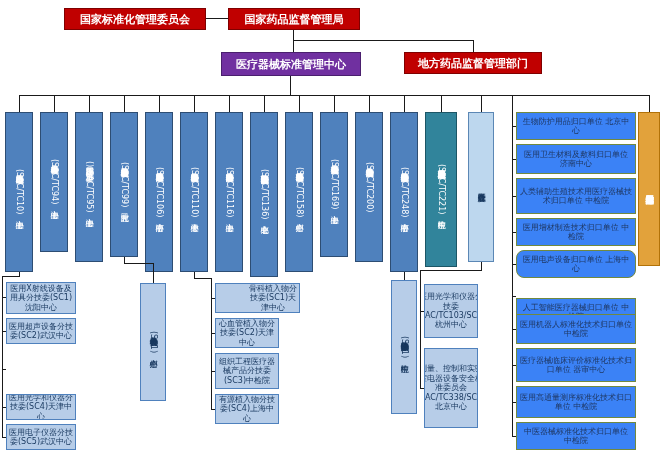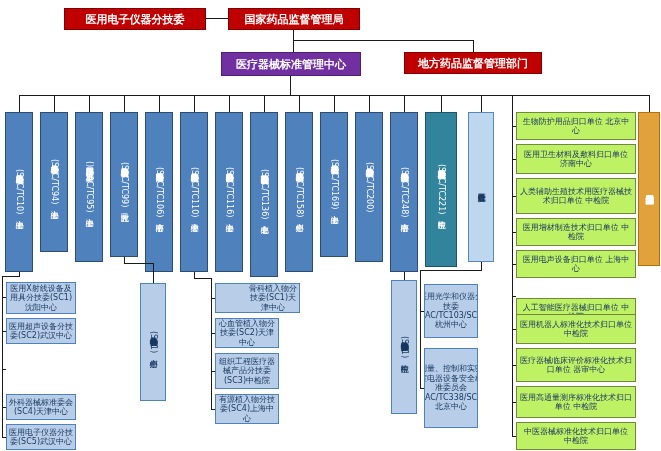--- a/index.html
+++ b/index.html
@@ -9,31 +9,31 @@
        justify-content:center;text-align:center;overflow:hidden;}
   .red{background:#C00000;border:1px solid #7F0000;color:#fff;font-size:11px;font-weight:bold;}
   .purple{background:#7030A0;border:1px solid #4A1F6E;color:#fff;font-size:11px;font-weight:bold;}
   .vcol{writing-mode:vertical-rl;text-orientation:mixed;font-size:8px;line-height:1.18;
         padding:3px 1px;}
   .blue{background:#4F81BD;border:1px solid #2D4D73;color:#fff;}
   .teal{background:#31849B;border:1px solid #1C5666;color:#fff;}
   .pale{background:#BDD7EE;border:1px solid #5B87B5;color:#17375E;}
   .sub{background:#B7CDE8;border:1px solid #4F81BD;color:#17375E;font-size:8px;
        line-height:1.18;padding:1px;}
-  .green{background:#bef264;border:1px solid #71893F;color:#1F3864;font-size:8px;
+  .green{background:#3b82f6;border:1px solid #71893F;color:#1F3864;font-size:8px;
          line-height:1.18;padding:1px 3px;}
   .orange{background:#E2A23B;border:1px solid #B27208;color:#fff;font-weight:bold;}
   .line{position:absolute;background:#1A1A1A;}
 </style>
 </head>
 <body>
 
 <div class="canvas">
 
-  <div class="box red" style="left:64px;top:8px;width:142px;height:22px;">医用电子仪器分技委</div>
+  <div class="box red" style="left:64px;top:8px;width:142px;height:22px;">国家标准化管理委员会</div>
   <div class="box red" style="left:228px;top:8px;width:132px;height:22px;">国家药品监督管理局</div>
   <div class="box purple" style="left:221px;top:52px;width:140px;height:24px;">医疗器械标准管理中心</div>
   <div class="box red" style="left:404px;top:52px;width:138px;height:22px;">地方药品监督管理部门</div>
 
   <div class="line" style="left:206px;top:18px;width:22px;height:1px;"></div>
   <div class="line" style="left:293px;top:30px;width:1px;height:22px;"></div>
   <div class="line" style="left:293px;top:40px;width:180px;height:1px;"></div>
   <div class="line" style="left:473px;top:40px;width:1px;height:12px;"></div>
   <div class="line" style="left:290px;top:76px;width:1px;height:19px;"></div>
 
@@ -73,21 +73,21 @@
   <div class="line" style="left:19px;top:272px;width:1px;height:5px;"></div>
   <div class="line" style="left:2px;top:276px;width:18px;height:1px;"></div>
   <div class="line" style="left:2px;top:276px;width:1px;height:161px;"></div>
   <div class="line" style="left:2px;top:297px;width:4px;height:1px;"></div>
   <div class="line" style="left:2px;top:331px;width:4px;height:1px;"></div>
   <div class="line" style="left:2px;top:369px;width:4px;height:1px;"></div>
   <div class="line" style="left:2px;top:407px;width:4px;height:1px;"></div>
   <div class="line" style="left:2px;top:437px;width:4px;height:1px;"></div>
   <div class="box sub" style="left:6px;top:282px;width:70px;height:32px;">医用X射线设备及用具分技委(SC1)沈阳中心</div>
   <div class="box sub" style="left:6px;top:318px;width:70px;height:26px;">医用超声设备分技委(SC2)武汉中心</div>
-  <div class="box sub" style="left:6px;top:394px;width:70px;height:26px;">外科器械标准委会(SC4)天津中心</div>
+  <div class="box sub" style="left:6px;top:394px;width:70px;height:26px;">医用光学和仪器分技委(SC4)天津中心</div>
   <div class="box sub" style="left:6px;top:424px;width:70px;height:26px;">医用电子仪器分技委(SC5)武汉中心</div>
 
   <div class="line" style="left:124px;top:257px;width:1px;height:7px;"></div>
   <div class="line" style="left:124px;top:263px;width:30px;height:1px;"></div>
   <div class="line" style="left:153px;top:263px;width:1px;height:20px;"></div>
   <div class="box vcol sub" style="left:140px;top:283px;width:26px;height:118px;">齿科设备与器械分技委(SC1)广州中心</div>
 
   <div class="line" style="left:194px;top:272px;width:1px;height:7px;"></div>
   <div class="line" style="left:194px;top:278px;width:18px;height:1px;"></div>
   <div class="line" style="left:211px;top:278px;width:1px;height:131px;"></div>
@@ -119,21 +119,21 @@
   <div class="line" style="left:512px;top:264px;width:4px;height:1px;"></div>
   <div class="line" style="left:512px;top:296px;width:4px;height:1px;"></div>
   <div class="line" style="left:512px;top:329px;width:4px;height:1px;"></div>
   <div class="line" style="left:512px;top:365px;width:4px;height:1px;"></div>
   <div class="line" style="left:512px;top:402px;width:4px;height:1px;"></div>
   <div class="line" style="left:512px;top:436px;width:4px;height:1px;"></div>
   <div class="box green" style="left:516px;top:112px;width:120px;height:28px;">生物防护用品归口单位 北京中心</div>
   <div class="box green" style="left:516px;top:144px;width:120px;height:30px;">医用卫生材料及敷料归口单位 济南中心</div>
   <div class="box green" style="left:516px;top:178px;width:120px;height:36px;">人类辅助生殖技术用医疗器械技术归口单位 中检院</div>
   <div class="box green" style="left:516px;top:218px;width:120px;height:28px;">医用增材制造技术归口单位 中检院</div>
-  <div class="box green" style="left:516px;top:250px;width:120px;height:28px;">医用电声设备归口单位 上海中心</div>
+  <div class="box green" style="left:516px;top:250px;width:120px;height:28px;border-radius:8px;">医用电声设备归口单位 上海中心</div>
   <div class="box green" style="left:516px;top:282px;width:120px;height:28px;margin-top:16px;">人工智能医疗器械归口单位 中检院</div>
   <div class="box green" style="left:516px;top:314px;width:120px;height:30px;">医用机器人标准化技术归口单位 中检院</div>
   <div class="box green" style="left:516px;top:348px;width:120px;height:34px;">医疗器械临床评价标准化技术归口单位 器审中心</div>
   <div class="box green" style="left:516px;top:386px;width:120px;height:32px;">医用高通量测序标准化技术归口单位 中检院</div>
   <div class="box green" style="left:516px;top:422px;width:120px;height:28px;">中医器械标准化技术归口单位 中检院</div>
 
   <div class="box vcol orange" style="left:638px;top:112px;width:22px;height:154px;">全国医疗装备产业与应用标准化工作组</div>
 
 </div>
 

